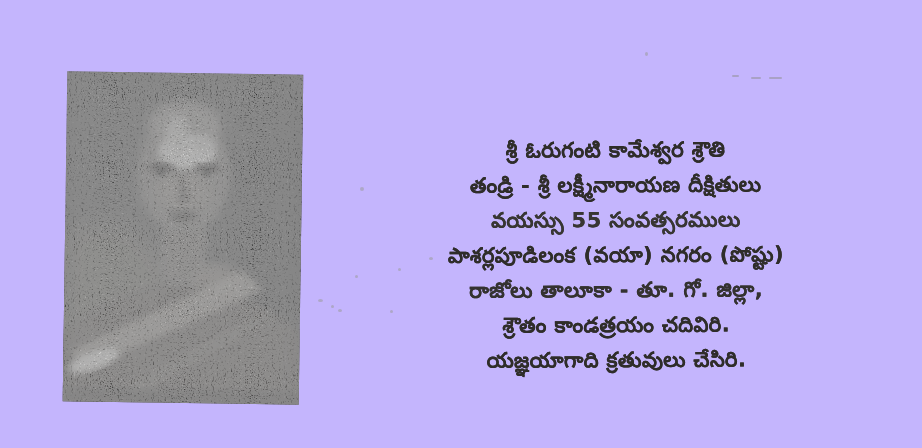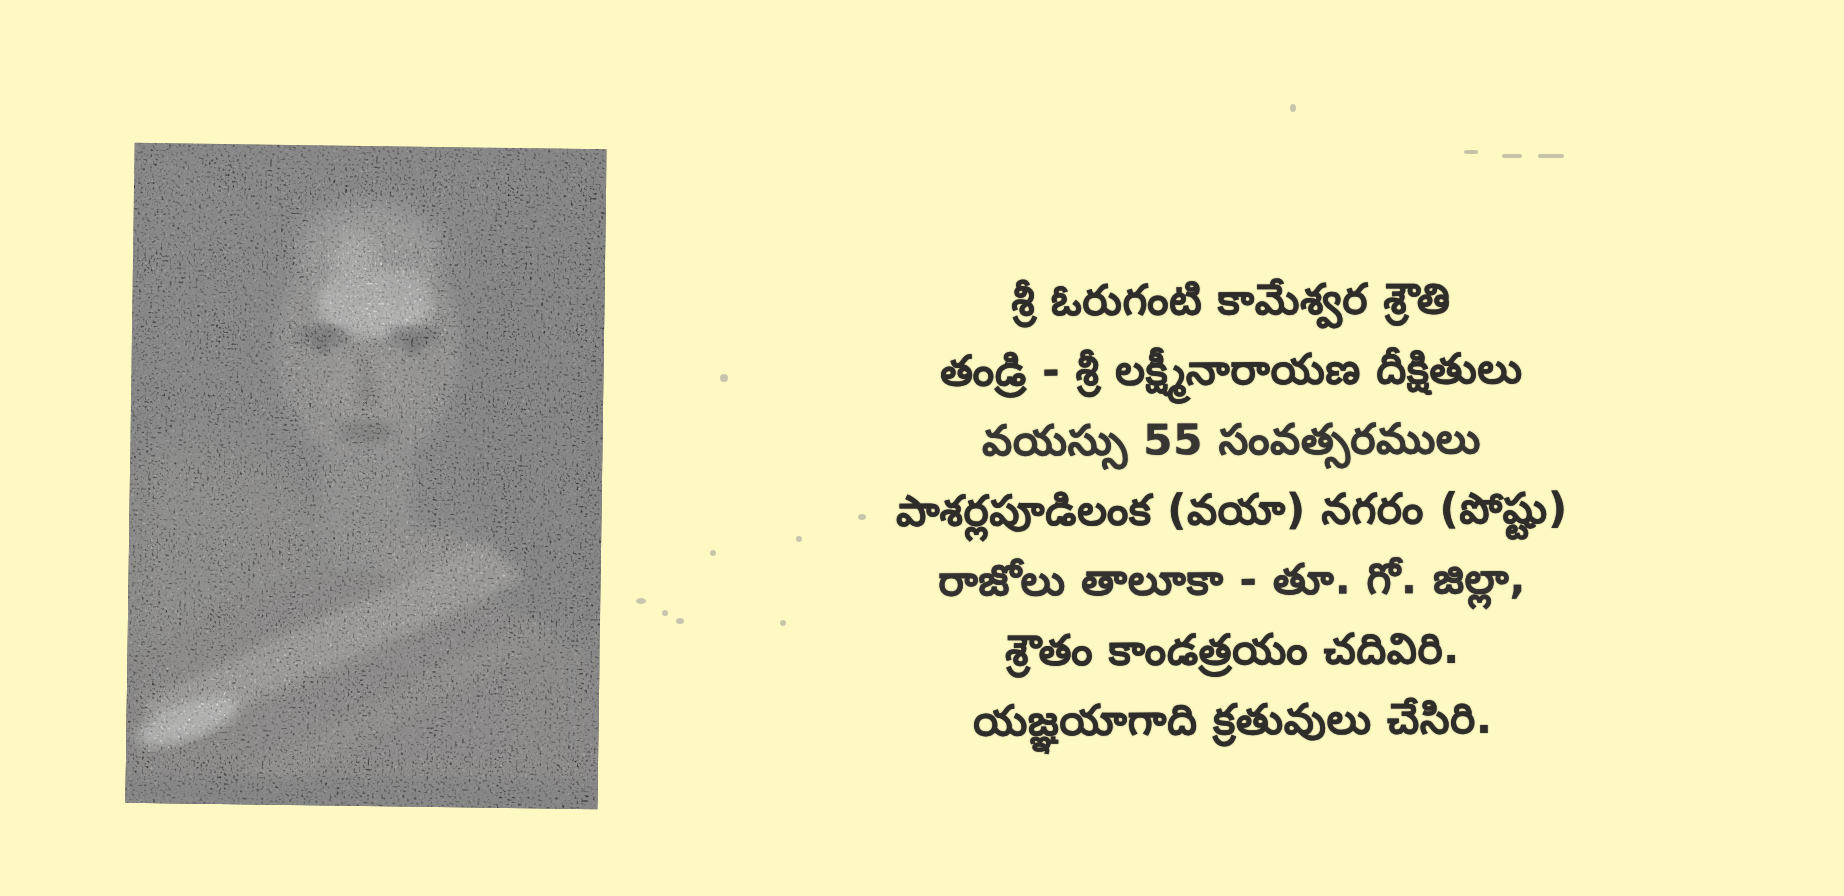--- a/index.html
+++ b/index.html
@@ -6,21 +6,21 @@
   html, body { width: 922px; height: 448px; }
   body {
     font-family: "DejaVu Sans", "Liberation Sans", sans-serif;
     background: #ffffff;
     position: relative;
     overflow: hidden;
   }
   .page {
     position: absolute; inset: 0;
     background: #fefefdd;
-    background-color: #fef9c3;
+    background-color: #c4b5fd;
   }
   
   .photo {
     position: absolute;
     left: 65px; top: 73px;
     width: 236px; height: 330px;
     transform: rotate(0.8deg);
     transform-origin: 50% 50%;
   }
   .photo svg { display: block; width: 236px; height: 330px; }

